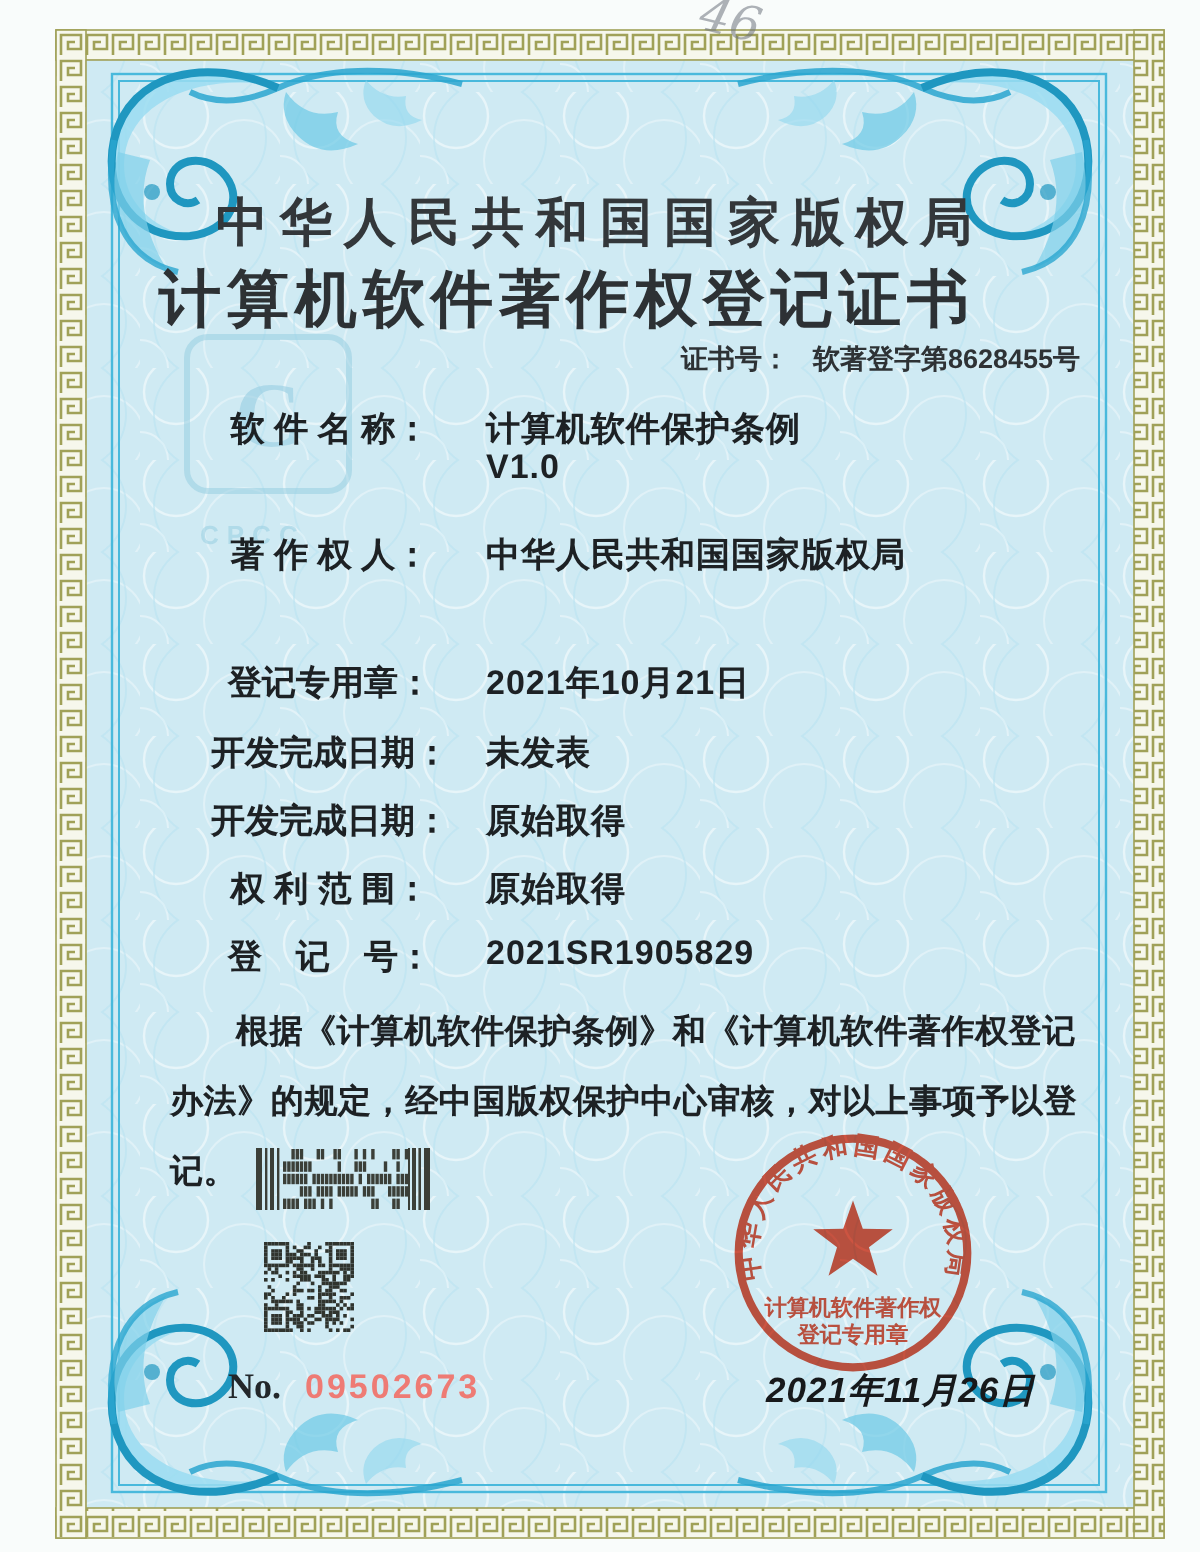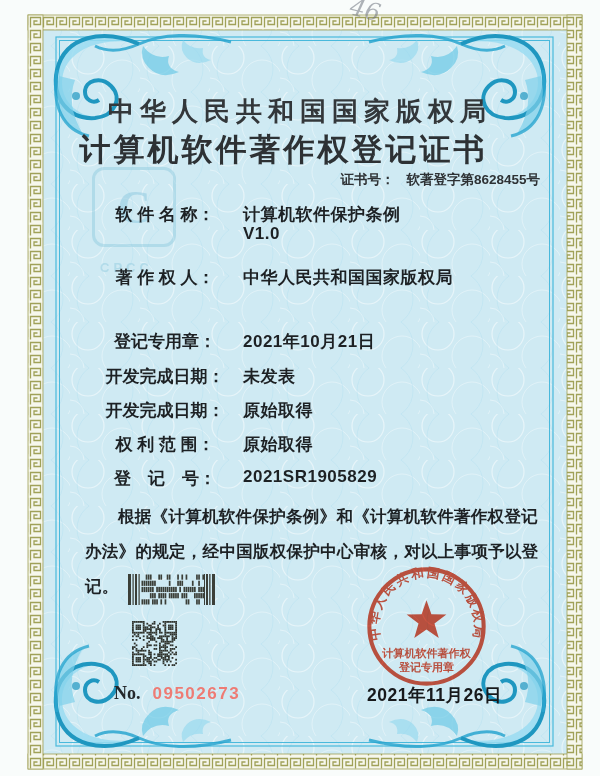--- a/index.html
+++ b/index.html
@@ -55,22 +55,22 @@
   .qrcode{position:absolute;left:132px;top:621px;z-index:2;}
   .serial{
     position:absolute;left:114px;top:683px;z-index:2;
     font-family:"Liberation Serif", serif;font-size:18px;font-weight:700;color:#23272a;
   }
   .serial .num{
     font-family:"Liberation Sans", sans-serif;font-size:17px;font-weight:700;
     color:#ee7b74;margin-left:12px;letter-spacing:1.5px;margin-top:48px;
   }
   .issue-date{
-    position:absolute;left:367px;top:683px;z-index:4;
-    font-size:17.5px;font-weight:700;color:#17191b;letter-spacing:.5px;
+    position:absolute;left:383px;top:683px;z-index:4;
+    font-size:17.5px;font-weight:700;color:#17191b;letter-spacing:.5px;font-style:italic;
   }
   .seal{position:absolute;left:363px;top:563px;width:127px;height:127px;z-index:3;
     mix-blend-mode:multiply;opacity:.93;}
 </style>
 </head>
 <body>
 
 <div class="page">
 
   <svg class="bg-svg" viewBox="0 0 600 776">

